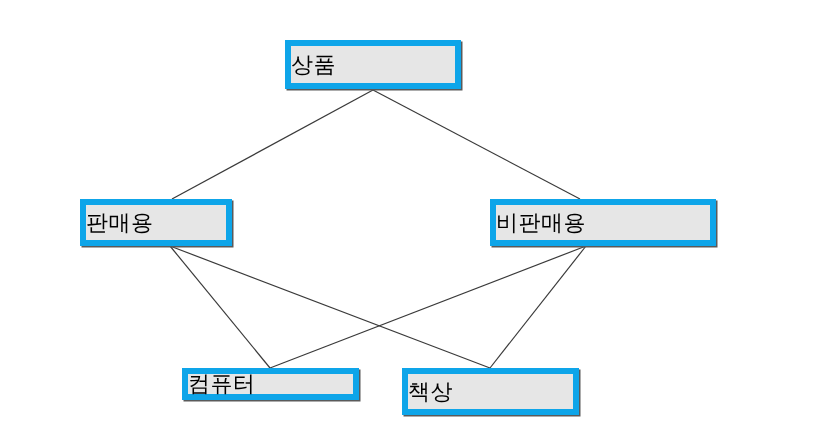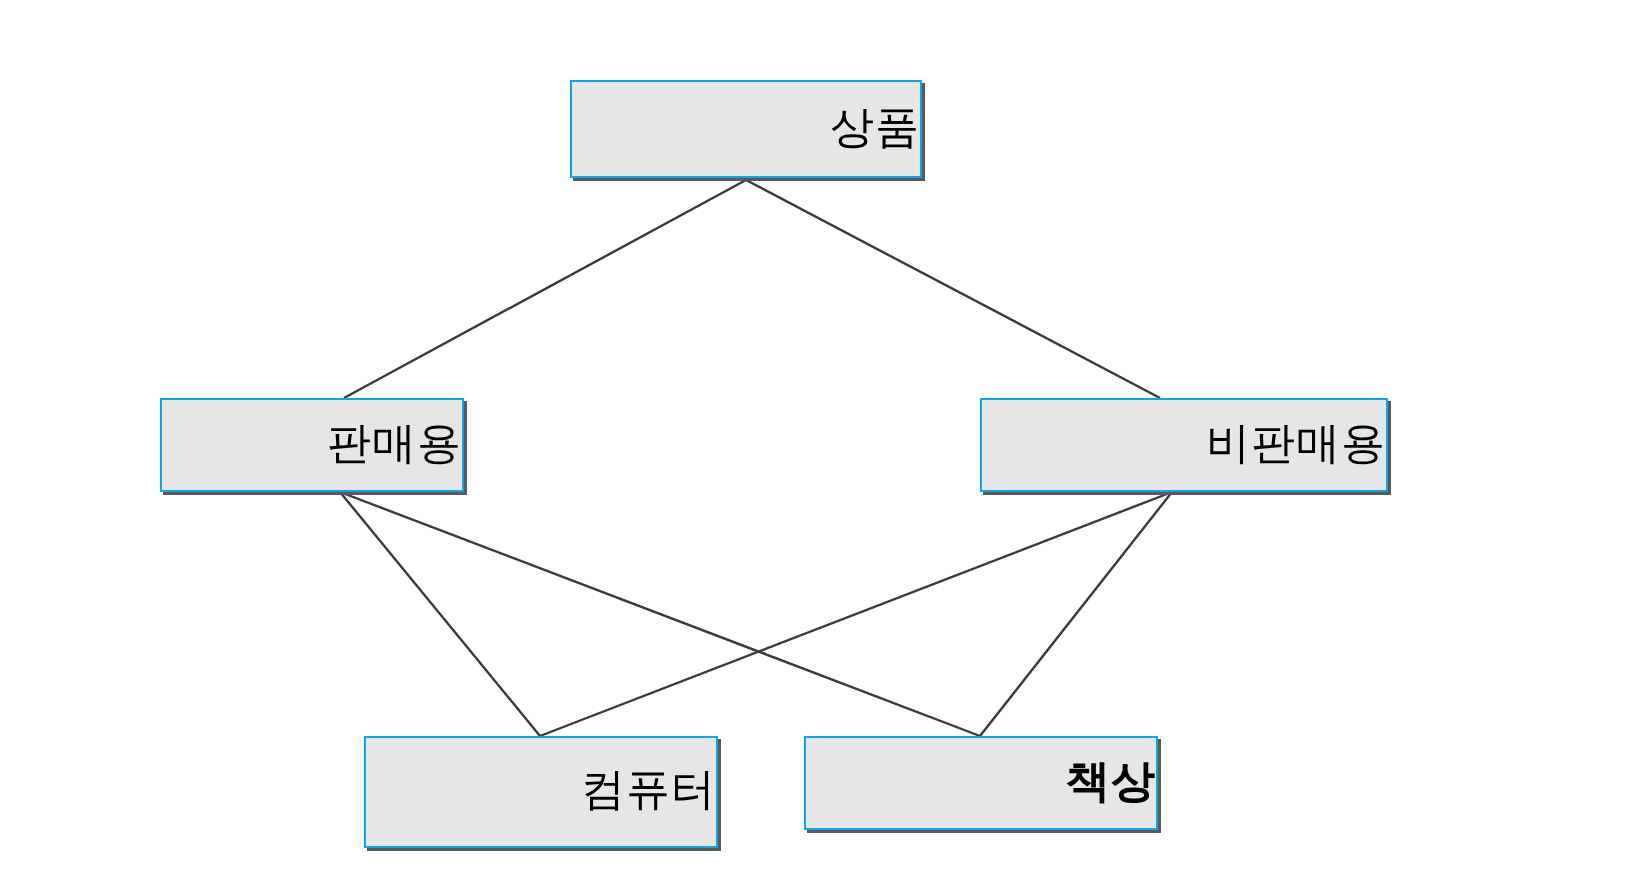--- a/index.html
+++ b/index.html
@@ -21,41 +21,41 @@
     position: absolute;
     left: 0;
     top: 0;
     width: 814px;
     height: 442px;
   }
   .node {
     position: absolute;
     box-sizing: border-box;
     background: #e6e6e6;
-    border: 1px solid #0ea5e9;
+    border: 6px solid #0ea5e9;
     box-shadow: 1.5px 1.5px 0 0 #5a5a5a;
     display: flex;
     align-items: center;
-    justify-content: flex-end;
+    justify-content: flex-start;
     z-index: 2;
   }
   .node-label {
     font-size: 22px;
     line-height: 1;
     color: #000000;
     letter-spacing: 0.5px;
     white-space: nowrap;
     font-family: "DejaVu Sans", "Liberation Sans", sans-serif;
   }
   
   #node-product      { left: 285px; top: 40px;  width: 176px; height: 49px; }
   #node-for-sale     { left: 80px;  top: 199px; width: 152px; height: 47px; }
-  #node-not-for-sale { left: 490px; top: 199px; width: 204px; height: 47px; }
-  #node-computer     { left: 182px; top: 368px; width: 177px; height: 56px; }
-  #node-desk         { left: 402px; top: 368px; width: 177px; height: 47px; font-weight: bold; }
+  #node-not-for-sale { left: 490px; top: 199px; width: 226px; height: 47px; }
+  #node-computer     { left: 182px; top: 368px; width: 177px; height: 32px; }
+  #node-desk         { left: 402px; top: 368px; width: 177px; height: 47px; }
 </style>
 </head>
 <body>
 
 <div id="diagram-canvas">
 
   <svg id="edge-layer" viewBox="0 0 814 442" width="814" height="442" xmlns="http://www.w3.org/2000/svg">
     <g id="edge-group">
         <line x1="373" y1="90" x2="172" y2="199" stroke="#3a3a3a" stroke-width="1.2"></line>
         <line x1="373" y1="90" x2="580" y2="199" stroke="#3a3a3a" stroke-width="1.2"></line>

